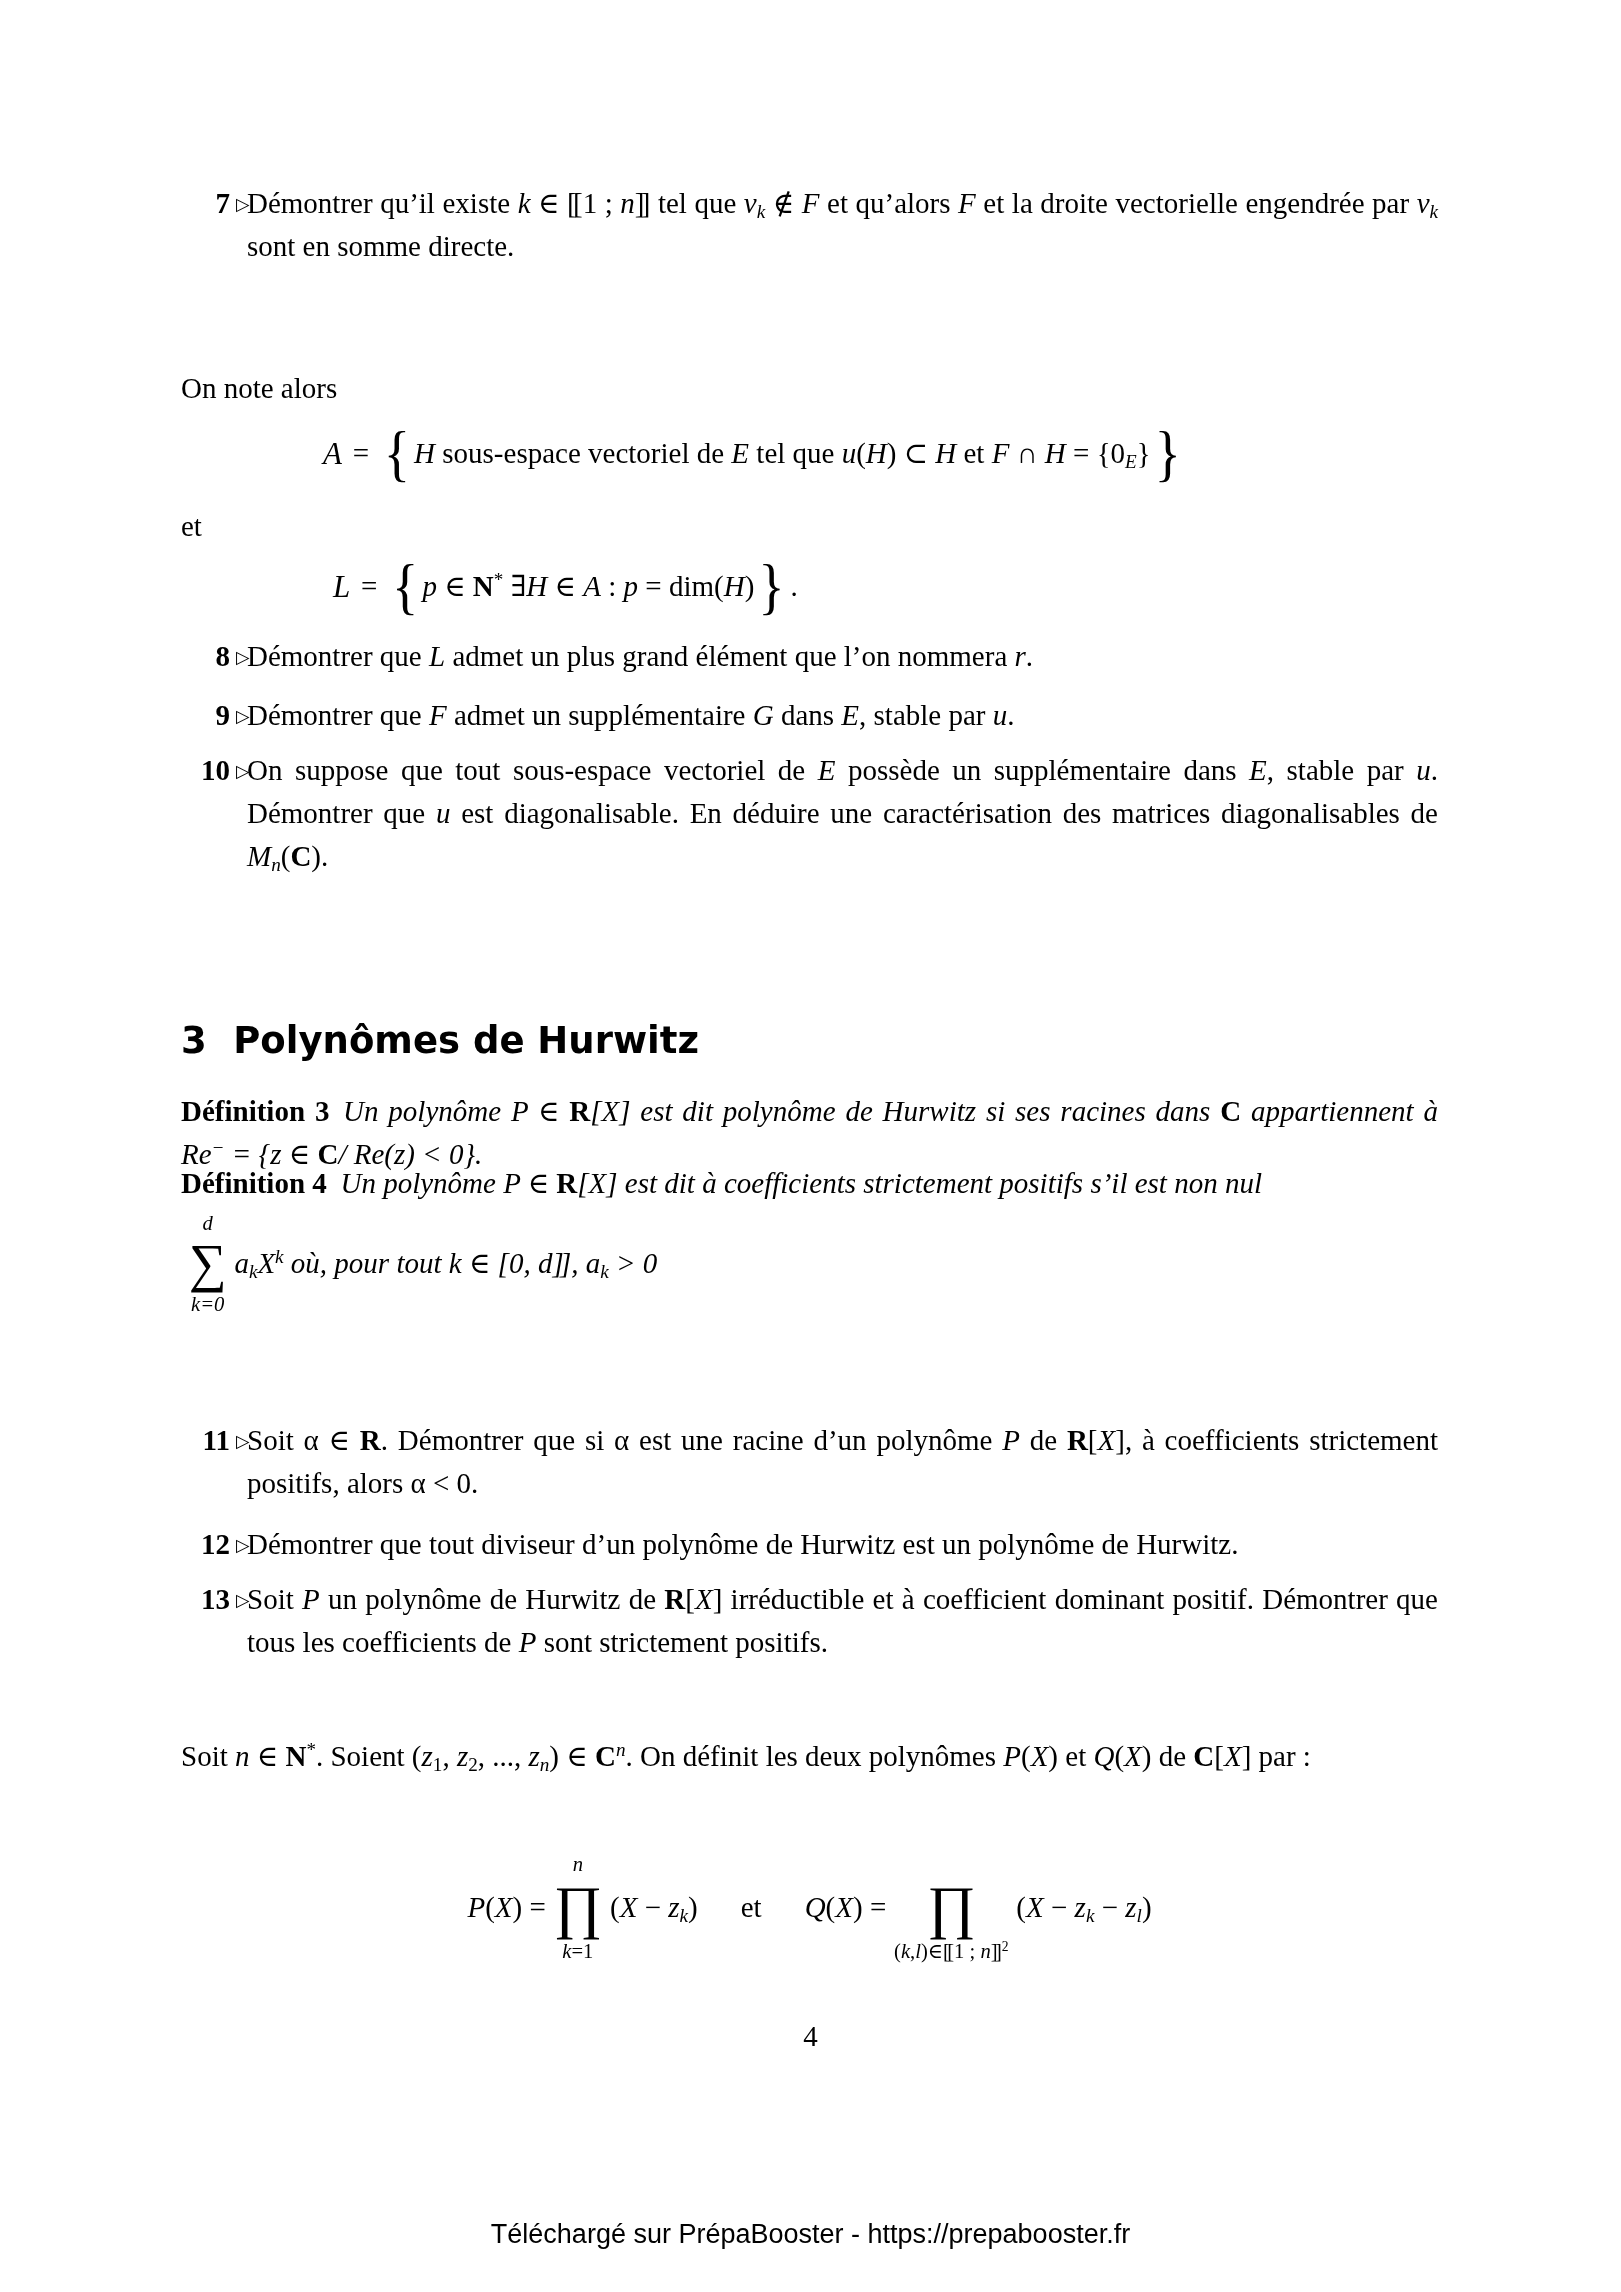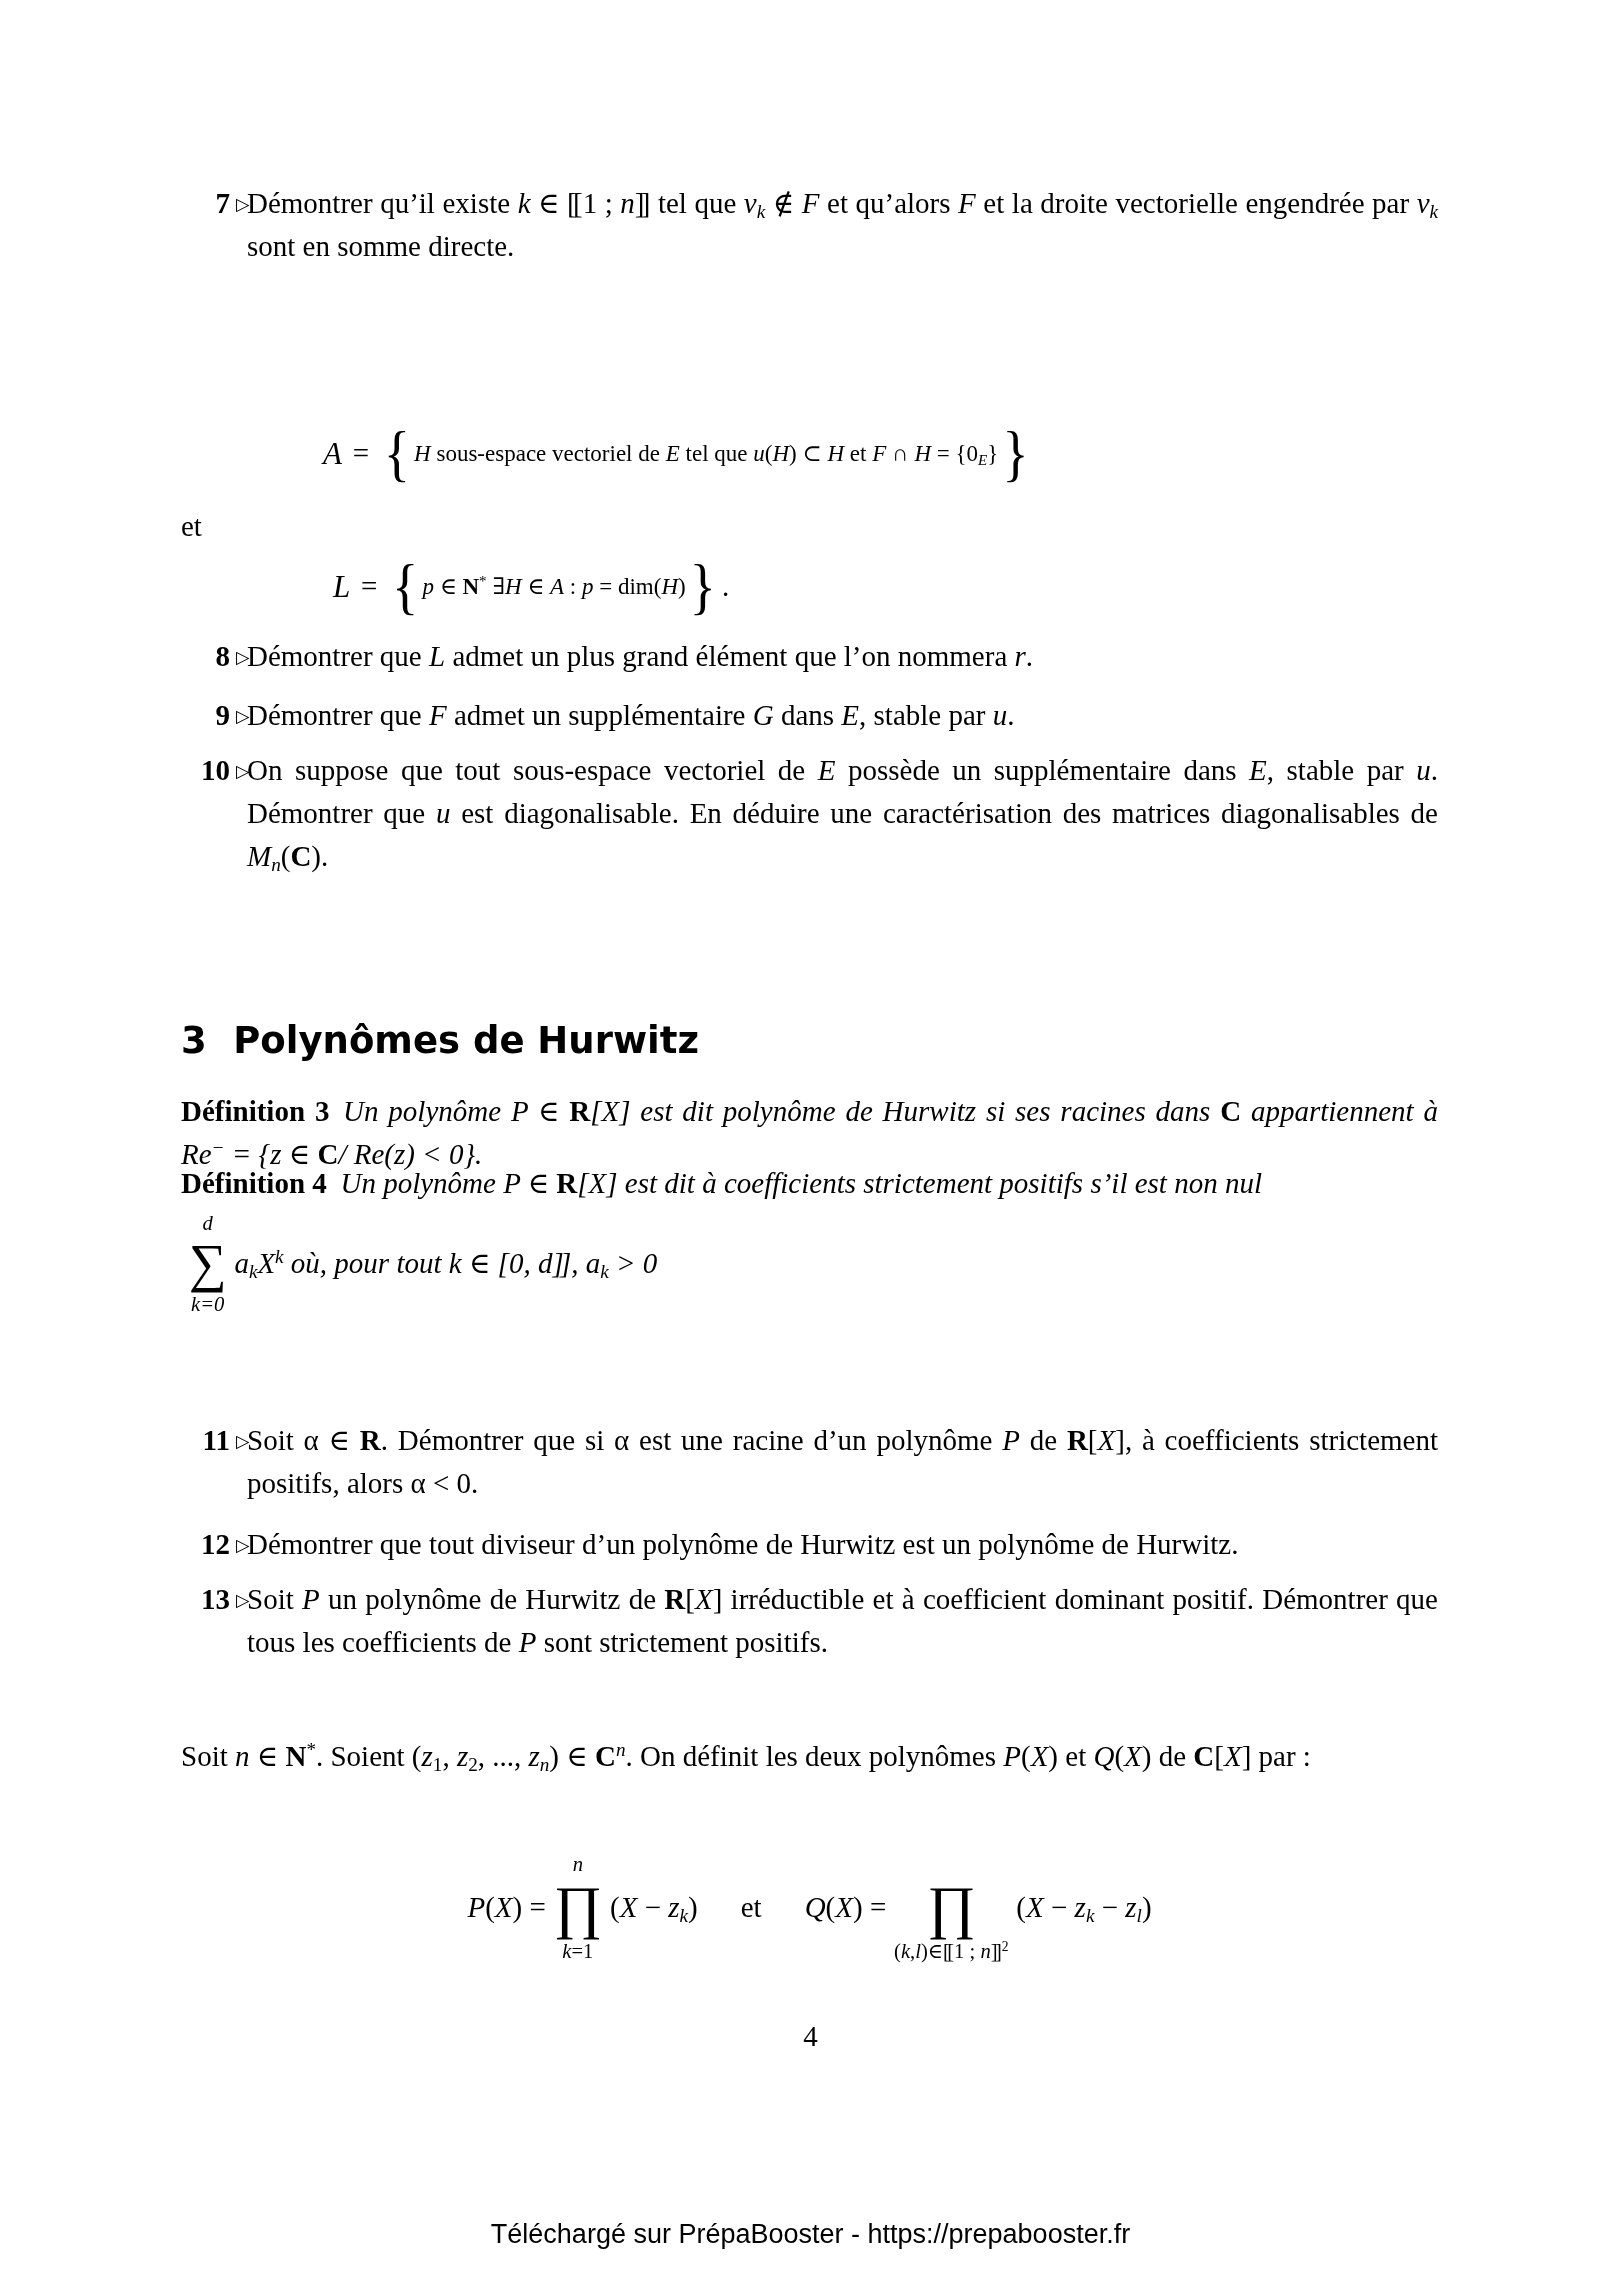--- a/index.html
+++ b/index.html
@@ -16,21 +16,21 @@
   i{font-style:italic;}
   b{font-weight:bold;font-style:normal;}
   sub{font-size:66%;vertical-align:-0.25em;line-height:0;}
   sup{font-size:66%;vertical-align:0.5em;line-height:0;}
   .db{letter-spacing:-0.13em;padding-right:0.13em;}
   
   .formula{position:absolute;display:flex;align-items:center;height:74px;}
   .formula .cal{font-style:italic;font-size:31px;}
   .formula .rel{margin:0 10.8px;}
   .brace{font-size:55px;font-weight:400;line-height:1;transform:scaleY(1.12);margin:0 3.9px;}
-  .fbody{font-size:23px;}
+  .fbody{font-size:29px;}
   .period{margin-left:2px;}
   
   .indic{margin-left:66px;font-style:italic;text-align:justify;}
   
   .sec{font-family:"DejaVu Sans","Liberation Sans",sans-serif;font-weight:bold;font-size:37px;line-height:43px;}
   .sec .sec-title{margin-left:26.5px;}
   
   .def{text-align:justify;font-style:italic;}
   .def .def-label{font-style:normal;font-weight:bold;margin-right:13.7px;}
   
@@ -48,20 +48,21 @@
 <body>
 
 <div class="page">
 
   <div class="block item" style="top:182px;">
     <span class="num">7</span>
     <span class="tri">▷</span>
     <div class="body">Démontrer qu’il existe <i>k</i> ∈ <span class="db">[[</span>1 ; <i>n</i><span class="db">]]</span> tel que <i>v</i><sub><i>k</i></sub> ∉ <i>F</i> et qu’alors <i>F</i> et la droite vectorielle engendrée par <i>v</i><sub><i>k</i></sub> sont en somme directe.</div>
   </div>
 
+  <div class="block" style="top:367px;">On note alors</div>
 
   <div class="formula" style="left:323px;top:416px;">
     <span class="cal">A</span>
     <span class="rel">=</span>
     <span class="brace">{</span>
     <span class="fbody"><i>H</i> sous-espace vectoriel de <i>E</i> tel que <i>u</i>(<i>H</i>) ⊂ <i>H</i> et <i>F</i> ∩ <i>H</i> = {0<sub><i>E</i></sub>}</span>
     <span class="brace">}</span>
   </div>
 
   <div class="block" style="top:505px;">et</div>

